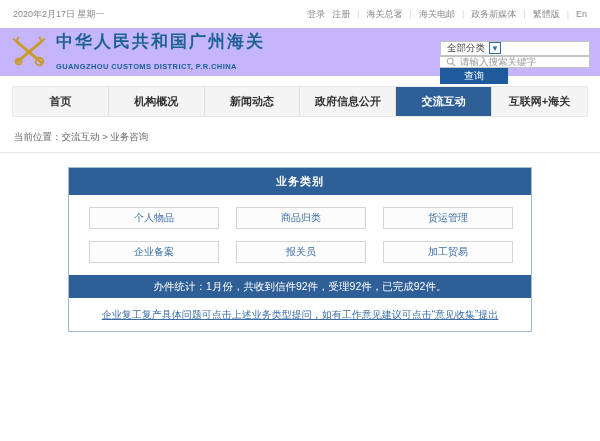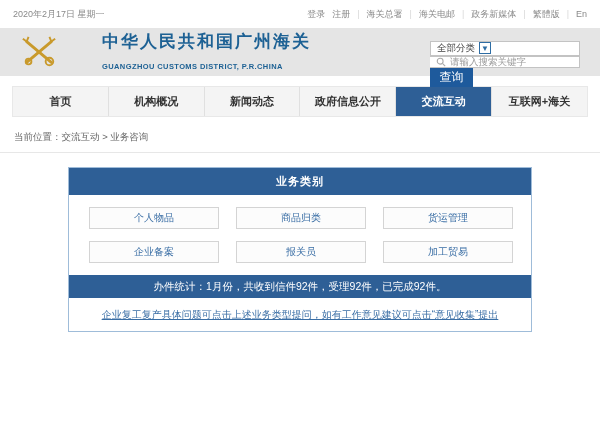--- a/index.html
+++ b/index.html
@@ -9,39 +9,39 @@
   
   .topbar { height:28px; display:flex; align-items:center; justify-content:space-between;
     padding:0 13px; background:#fff; }
   .topbar .date { font-size:9px; color:#8a8a8a; }
   .toplinks { display:flex; align-items:center; font-size:9px; color:#8a8a8a; }
   .toplinks span { cursor:pointer; }
   .toplinks .lnk { margin-left:7px; }
   .toplinks .sep { color:#d8d8d8; margin-left:7px; }
 
   
-  .header { height:48px; background:#e5e5e5; display:flex; align-items:center; padding:0 20px;gap:36px; }
+  .header { height:48px; background:#c4b5fd; display:flex; align-items:center; padding:0 10px; }
   .emblem { width:38px; height:38px; flex:0 0 auto; margin-right:8px; }
   .brand { line-height:1.1; }
   .brand .cn { font-size:17px; font-weight:bold; color:#1d6194; letter-spacing:2px; }
   .brand .en { font-size:7.5px; font-weight:bold; color:#1d6194; letter-spacing:.4px; margin-top:12px; }
   .searchbox { margin-left:auto; display:flex; height:23px;flex-direction:column; }
   .sel { display:flex; align-items:center; background:#fff; border:1px solid #c3c3c3;
     height:23px; padding:0 3px 0 6px; font-size:9.5px; color:#444; cursor:pointer; }
   .sel .caret { display:inline-flex; align-items:center; justify-content:center;
     width:12px; height:12px; border:1px solid #2e6da4; color:#2e6da4; font-size:8px;
     margin-left:4px; background:#fff; }
   .sinput { display:flex; align-items:center; background:#fff; border:1px solid #c3c3c3;
     border-left:none; height:23px; width:150px; padding:0 6px; }
   .sinput svg { flex:0 0 auto; margin-right:4px; }
   .sinput input { border:none; outline:none; width:100%; font-size:9.5px; color:#333;
     font-family:Liberation Serif, serif; background:transparent; }
   .sinput input::placeholder { color:#9b9b9b; }
-  .sbtn { height:23px; width:43px; background:#1e5a9c; color:#fff; border:1px solid #1e5a9c;
-    font-size:12px; cursor:pointer; font-family:inherit; }
+  .sbtn { height:23px; width:68px; background:#1e5a9c; color:#fff; border:1px solid #1e5a9c;
+    font-size:10px; cursor:pointer; font-family:inherit; }
 
   
   .navwrap { padding:10px 12px 0 12px; background:#fff; }
   .nav { display:flex; height:31px; background:#f4f4f4; border:1px solid #e8e8e8; }
   .nav .item { flex:1; display:flex; align-items:center; justify-content:center;
     font-size:11px; font-weight:bold; color:#333; cursor:pointer; border-right:1px solid #e0e0e0; }
   .nav .item:last-child { border-right:none; }
   .nav .item.active { background:#2e5f96; color:#fff; }
 
   

